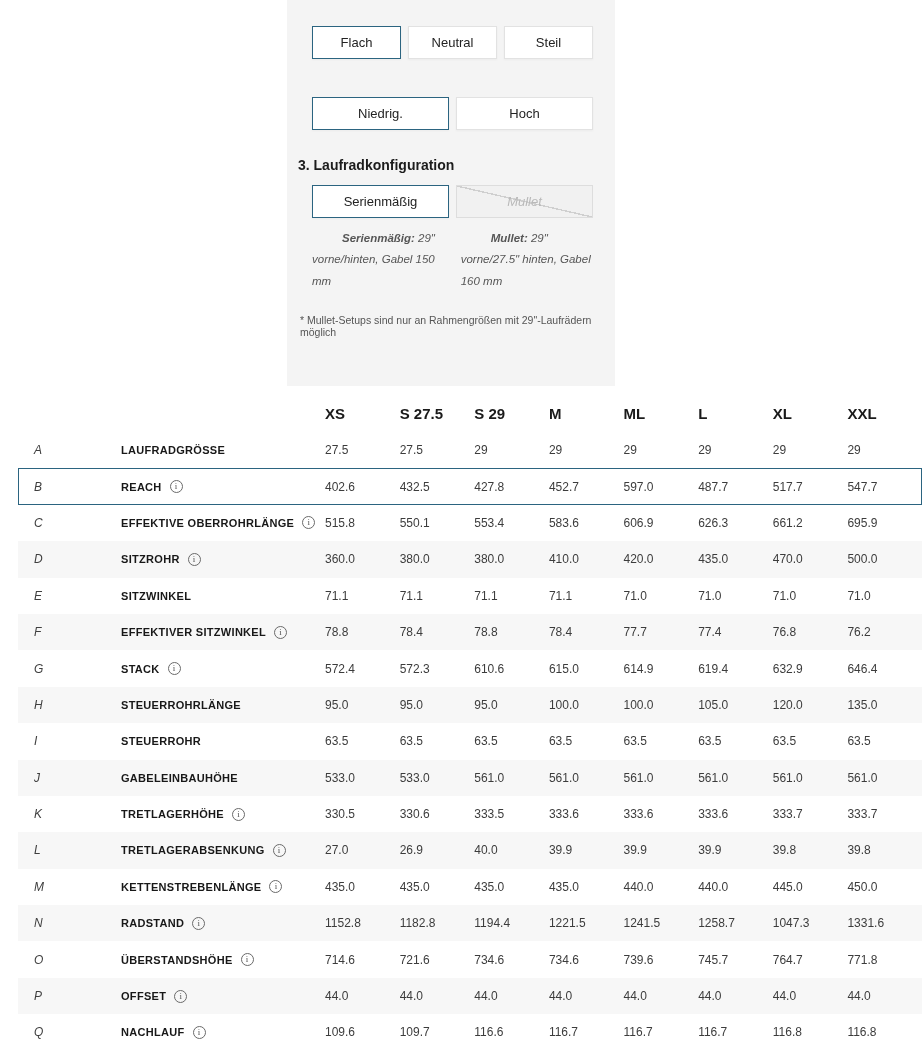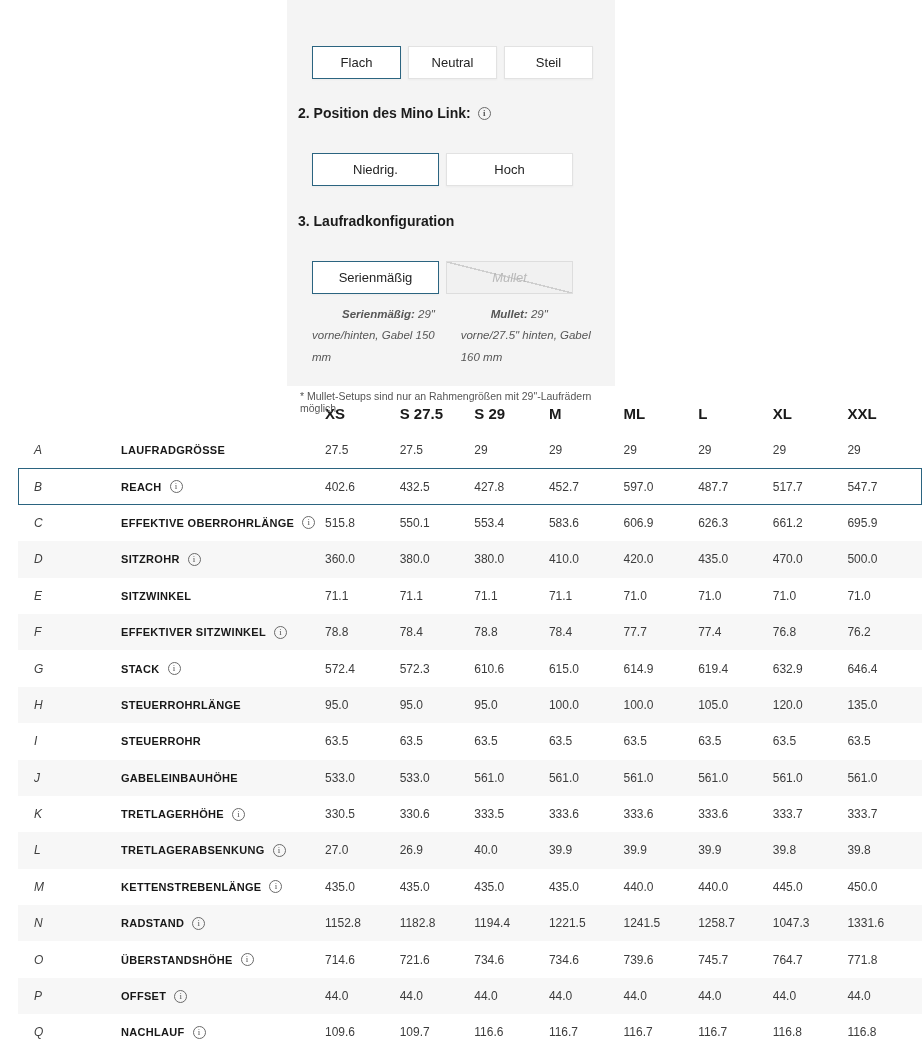--- a/index.html
+++ b/index.html
@@ -7,23 +7,23 @@
     font-family:"Liberation Sans", sans-serif; color:#1b1b1b; }
 
   
   .panel { position:relative; margin-left:287px; width:328px; height:386px;
     background:#f4f4f4; padding:14px 10px 8px 10px; }
   .sec-title { font-size:14px; font-weight:bold; color:#1c1c1c; margin:0 0 0 1px;
     display:flex; align-items:center; gap:7px; }
   .btn-row { display:flex; gap:7px; margin:12px 0 0 15px; }
   .cfg-btn { height:33px; background:#fff; border:1px solid #e2e2e2; display:flex;
     align-items:center; justify-content:center; font-size:13px; color:#232323;
-    cursor:pointer; box-shadow:0 1px 2px rgba(0,0,0,0.04);margin-top:20px; }
+    cursor:pointer; box-shadow:0 1px 2px rgba(0,0,0,0.04); }
   .cfg-btn.w3 { width:89px; }
-  .cfg-btn.w2 { width:127px; }
+  .cfg-btn.w2 { width:137px; }
   .cfg-btn.sel { border:1px solid #2b6480; }
   .cfg-btn.dis { background:#f1f1f1; border:1px solid #ddd; color:#b9b9b9;
     cursor:default; box-shadow:none; font-style:italic;
     background-image:linear-gradient(to top right,
       transparent calc(50% - 0.7px), #cfcfcf calc(50% - 0.7px),
       #cfcfcf calc(50% + 0.7px), transparent calc(50% + 0.7px)); }
   .gap1 { height:26px; } .gap2 { height:27px; }
   .desc-row { display:flex; gap:14px; margin:10px 0 0 15px; }
   .desc { width:140px; font-style:italic; font-size:11.5px; color:#565656;
     line-height:1.85; }
@@ -55,24 +55,20 @@
 
 <div class="panel">
 
   <div class="btn-row">
     <div class="cfg-btn w3 sel">Flach</div>
     <div class="cfg-btn w3">Neutral</div>
     <div class="cfg-btn w3">Steil</div>
   </div>
 
   <div class="gap1"></div>
-  <div class="sec-title">
-    <span>2. Position des Mino Link:</span>
-    <span class="info"></span>
-  </div>
   <div class="btn-row">
     <div class="cfg-btn w2 sel">Niedrig.</div>
     <div class="cfg-btn w2">Hoch</div>
   </div>
 
   <div class="gap2"></div>
   <div class="sec-title">
     <span>3. Laufradkonfiguration</span>
   </div>
   <div class="btn-row">

